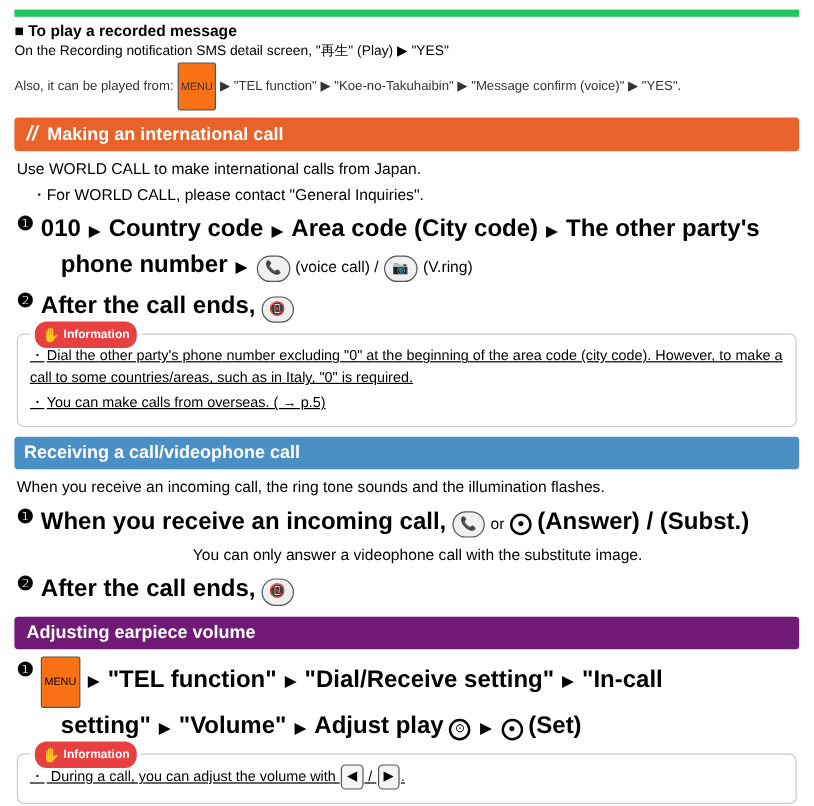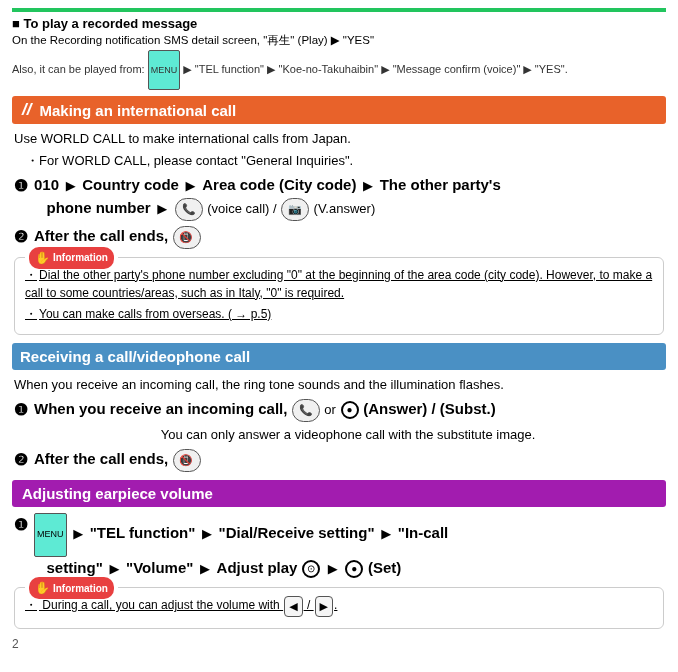--- a/index.html
+++ b/index.html
@@ -28,21 +28,21 @@
       font-size: 11px;
       color: #333;
     }
 
     .menu-icon {
       display: inline-block;
       border: 1px solid #555;
       font-size: 9px;
       padding: 14px 2px;
       border-radius: 2px;
-      background: #5eead4;
+      background: #f97316;
       vertical-align: middle;
     }
 
     .section-header {
       background: #e8622a;
       color: #fff;
       font-weight: bold;
       font-size: 15px;
       padding: 4px 10px;
       border-radius: 3px;
@@ -88,21 +88,21 @@
       margin-right: 2px;
     }
 
     .step-content {
       font-size: 13px;
       line-height: 1.5;
     }
 
     .bold {
       font-weight: bold;
-      font-size: 15px;
+      font-size: 20px;
     }
 
     .arrow {
       font-size: 13px;
       margin: 0 3px;
       color: #000;
     }
 
     .key-btn {
       display: inline-block;
@@ -189,37 +189,37 @@
       background: #4a90c4;
       color: #fff;
       font-weight: bold;
       font-size: 15px;
       padding: 5px 8px;
       border-radius: 3px;
       margin-bottom: 6px;
     }
 
     .section-header-teal {
-      background: #a21caf;
+      background: #701a75;
       color: #fff;
       font-weight: bold;
       font-size: 15px;
       padding: 5px 10px;
       border-radius: 3px;
       margin-bottom: 6px;
     }
 
     .page-num {
       font-size: 12px;
       color: #555;
       margin-top: 4px;
     }
 
     .top-border-line {
-      border-top: 4px solid #22c55e;
+      border-top: 6px solid #22c55e;
       margin-bottom: 6px;
       padding-top: 4px;
     }
 
     .sub-bullet {
       padding-left: 12px;
       font-size: 12px;
       margin-bottom: 2px;
     }
     
@@ -257,21 +257,21 @@
         <span class="arrow">▶</span>
         <span class="bold">Country code</span>
         <span class="arrow">▶</span>
         <span class="bold">Area code (City code)</span>
         <span class="arrow">▶</span>
         <span class="bold">The other party's<br>&nbsp;&nbsp;&nbsp;phone number</span>
         <span class="arrow">▶</span>
         <span class="phone-btn">📞</span>
         <span> (voice call) /</span>
         <span class="phone-btn">📷</span>
-        <span> (V.answer)</span>
+        <span> (V.ring)</span>
       </span>
     </div>
 
     <div class="step">
       <span class="step-num">❷</span>
       <span class="step-content">
         <span class="bold">After the call ends,</span>
         <span class="phone-btn">📵</span>
       </span>
     </div>

